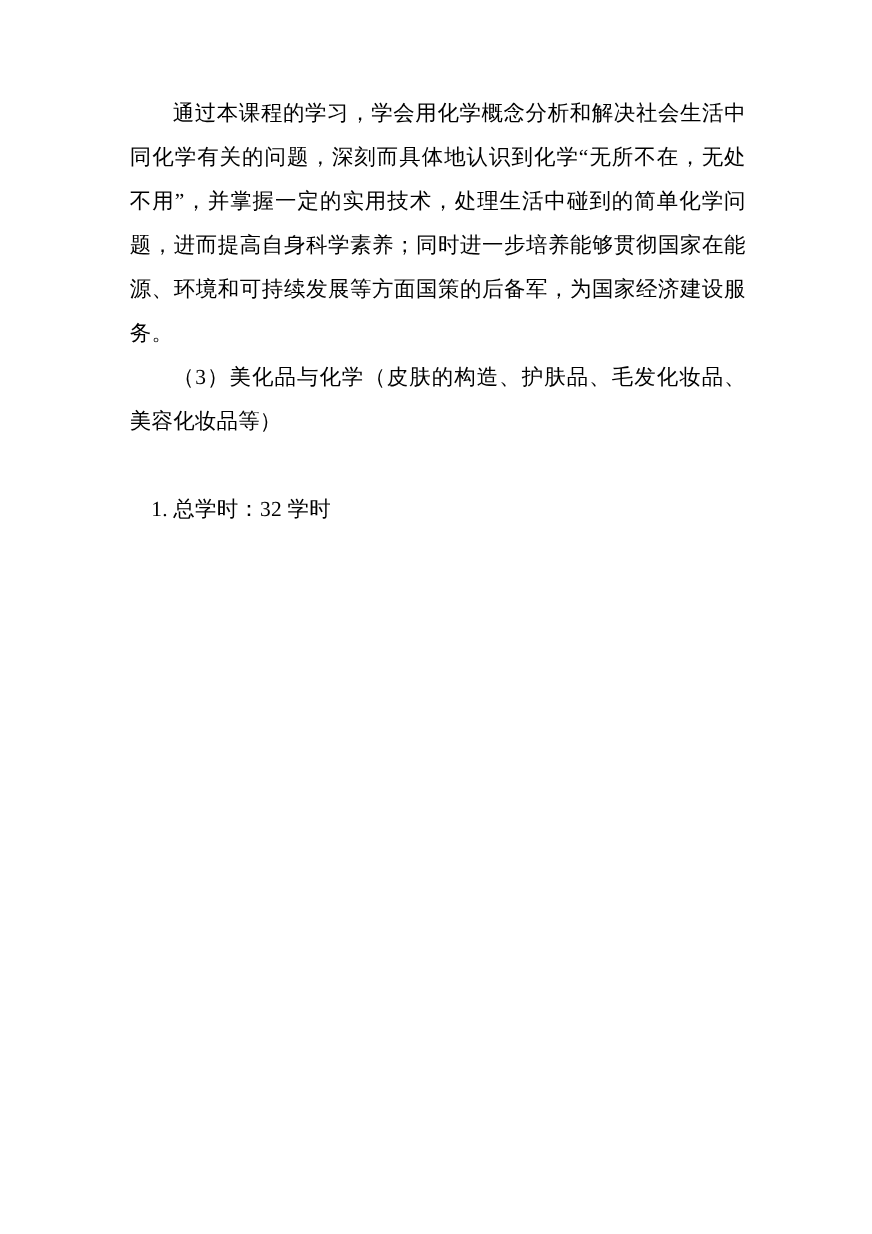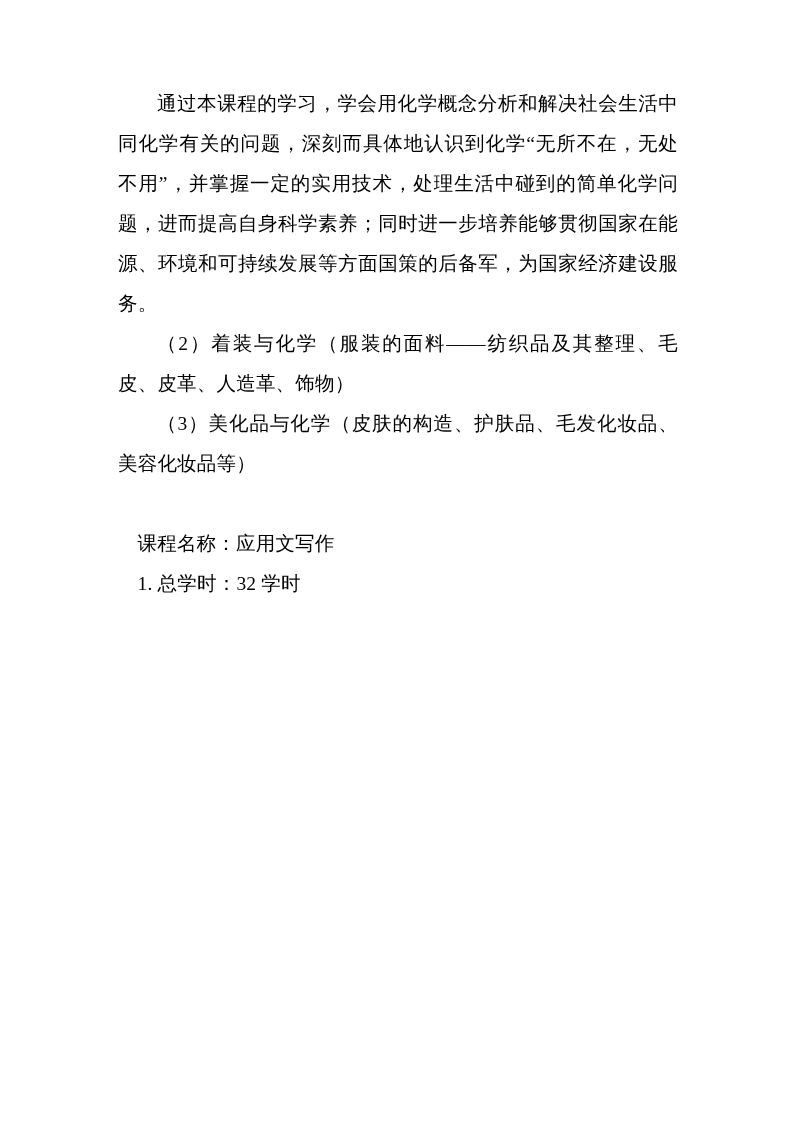--- a/index.html
+++ b/index.html
@@ -51,22 +51,20 @@
     height: 40px;
   }
 </style>
 </head>
 <body>
 
 <div class="page">
   <div class="content">
 
     <p class="indent-2">通过本课程的学习，学会用化学概念分析和解决社会生活中同化学有关的问题，深刻而具体地认识到化学“无所不在，无处不用”，并掌握一定的实用技术，处理生活中碰到的简单化学问题，进而提高自身科学素养；同时进一步培养能够贯彻国家在能源、环境和可持续发展等方面国策的后备军，为国家经济建设服务。</p>
-    <p class="indent-2">（2）着装与化学（服装的面料——纺织品及其整理、毛皮、皮革、人造革、饰物）</p>
     <p class="indent-2">（3）美化品与化学（皮肤的构造、护肤品、毛发化妆品、美容化妆品等）</p>
 
     <div class="gap-block"></div>
 
-    <p class="indent-1">课程名称：应用文写作</p>
     <p class="indent-1">1. 总学时：32 学时</p>
 
   </div>
 </div>
 
 </body></html>

